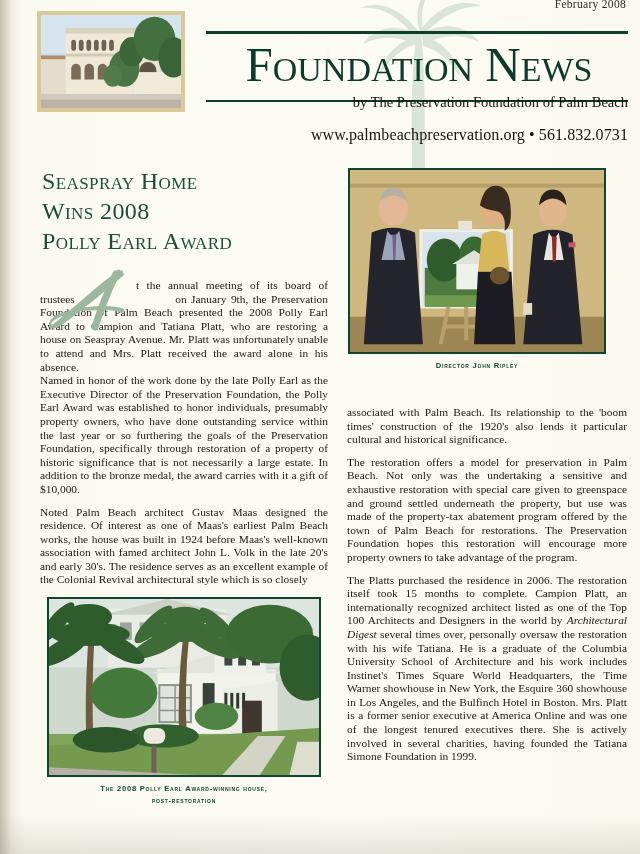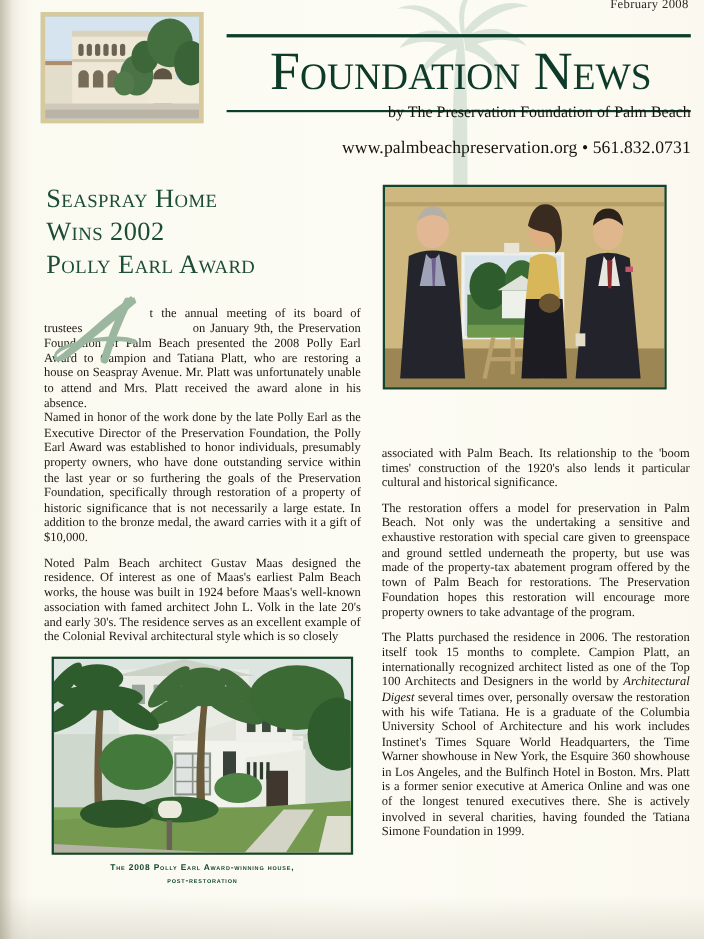--- a/index.html
+++ b/index.html
@@ -246,21 +246,21 @@
 
   <div class="rule-top"></div>
   <div class="masthead-title">Foundation News</div>
   <div class="rule-mid"></div>
 
   <div class="byline">by The Preservation Foundation of Palm Beach</div>
   <div class="weburl">www.palmbeachpreservation.org • 561.832.0731</div>
 
   <div class="headline">
     <div>Seaspray Home</div>
-    <div>Wins 2002</div>
+    <div>Wins 2008</div>
     <div>Polly Earl Award</div>
   </div>
 
   <div class="col col-left">
     <div class="dropcap-wrap">
       <svg class="dropcap" viewBox="0 0 86 62">
         <g fill="none" stroke="#9cb79f" stroke-width="2.2" stroke-linecap="round">
           <path d="M70 3 C52 16 34 32 20 46 C12 54 8 58 4 57 C1 56 2 51 7 48 C16 43 34 40 56 40 C64 40 70 41 74 43" stroke-width="2"></path>
           <path d="M68 5 C60 22 52 42 47 58" stroke-width="7" stroke="#9cb79f"></path>
           <path d="M71 2 C66 6 61 13 57 21" stroke-width="3"></path>
@@ -321,20 +321,21 @@
       <path d="M192 36 q14 -14 28 0 q-2 -16 -14 -16 q-12 0 -14 16z" fill="#2a211a"></path>
       <path d="M186 66 q20 -10 40 0 l10 112 l-60 0 z" fill="#22232b"></path>
       <path d="M202 64 q5 10 10 0 l5 28 l-20 0 z" fill="#e8e6de"></path>
       <path d="M205 68 l5 0 l-1 26 l-3 0 z" fill="#8d2c2c"></path>
       <rect x="222" y="74" width="7" height="5" fill="#c8536a"></rect>
 
       <rect x="176" y="136" width="9" height="12" fill="#e2dcc8"></rect>
     </svg>
   </div>
   <div class="caption caption-people">
+    <div>Director John Ripley</div>
   </div>
 
   <div class="photo-frame photo-house">
     <svg viewBox="0 0 274 180" preserveAspectRatio="none">
       <rect x="0" y="0" width="274" height="180" fill="#cfd8cc"></rect>
       <rect x="0" y="0" width="274" height="70" fill="#dde5e0"></rect>
 
       <rect x="60" y="10" width="120" height="60" fill="#e9ece4"></rect>
       <path d="M55 16 L120 0 L186 16 Z" fill="#cdd2c6"></path>
       <g fill="#9aa69b">

